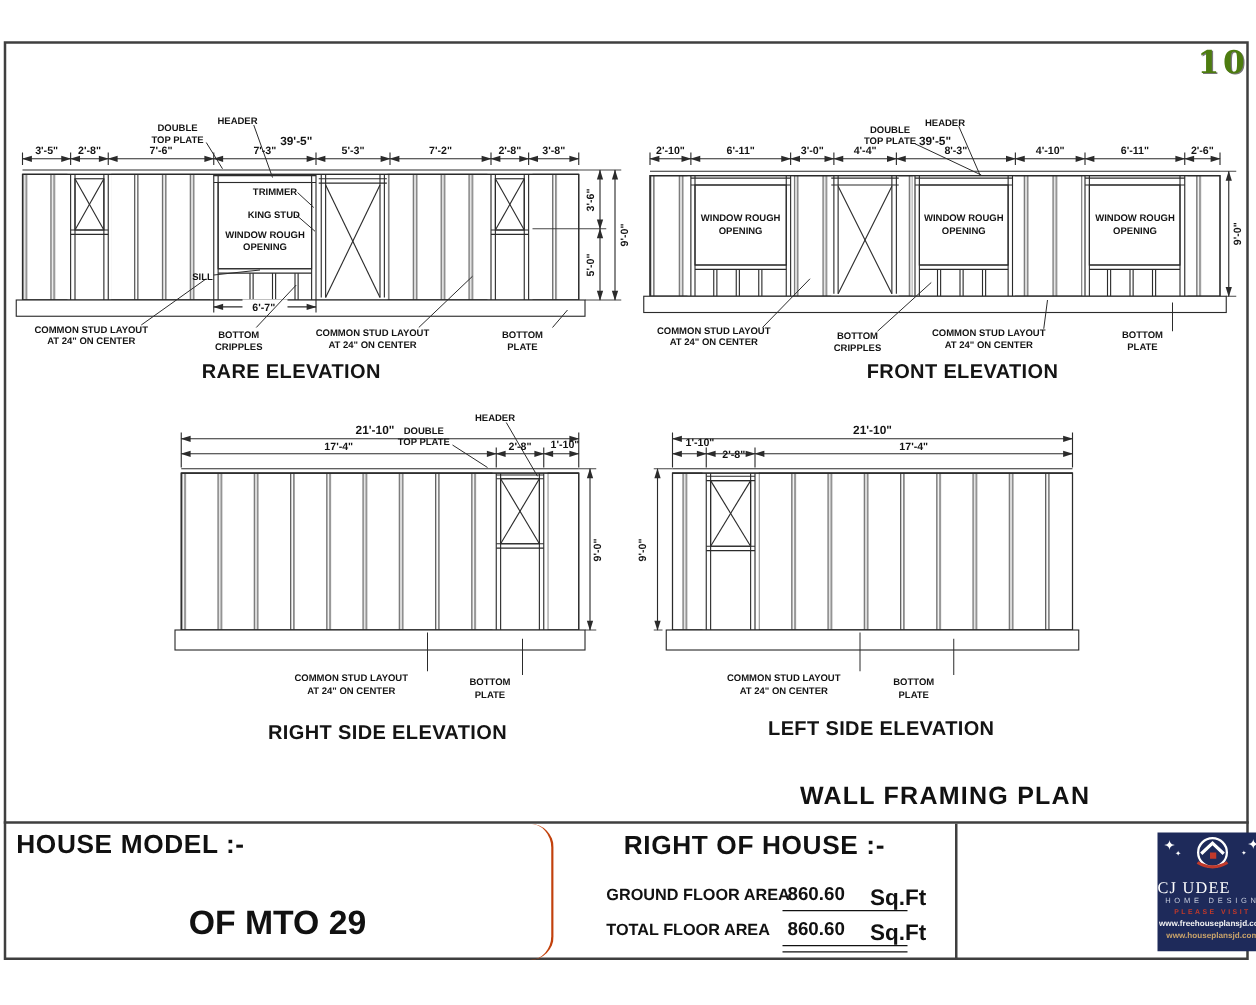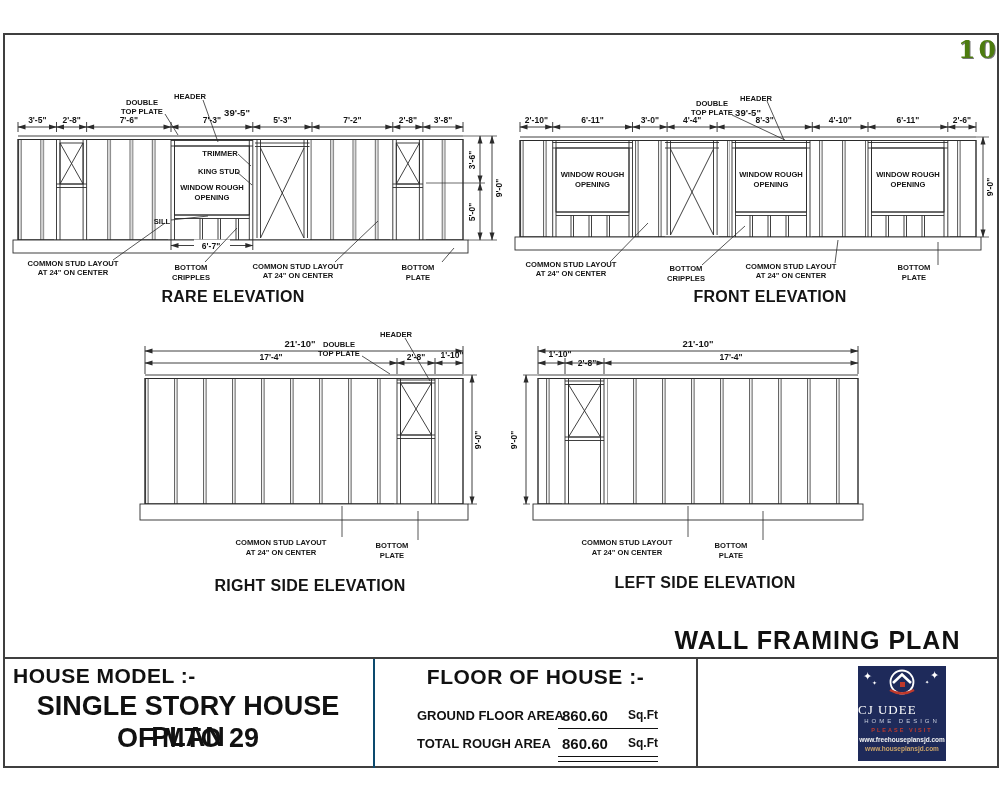--- a/index.html
+++ b/index.html
@@ -6,33 +6,33 @@
   html,body { background:#fff; }
   body { width:1005px; height:804px; position:relative; font-family:"Liberation Sans",sans-serif; color:#111; overflow:hidden; }
   .page-border { position:absolute; left:3px; top:33px; width:996px; height:735px; border:2px solid #3f3f3f; }
   .page-num { position:absolute; top:35px; left:958px; font:bold 25px "DejaVu Serif",serif; letter-spacing:3px; color:#4d7c0f; text-shadow:1px 1px 0 #777; }
   svg { position:absolute; overflow:visible; }
   svg text { fill:#141414; font-family:"Liberation Sans",sans-serif; font-weight:bold; }
   .dim { font-size:8.5px; }
   .dimBig { font-size:9.5px; }
   .ann { font-size:7.6px; }
   .etitle { font-size:16px; letter-spacing:0.3px; }
-  .wfp-title { position:absolute; top:626px; left:640px; width:355px; text-align:center; font-weight:bold; font-size:25px; letter-spacing:1px; }
+  .wfp-title { position:absolute; top:626px; left:640px; width:355px; text-align:left; font-weight:bold; font-size:20px; letter-spacing:1px; }
   .title-block { position:absolute; left:3px; top:657px; width:996px; height:111px; border-top:2px solid #3f3f3f; display:flex; }
-  .tb-col1 { width:372px; border-right:2px solid #0c4a6e; position:relative; }
+  .tb-col1 { width:440px; border-right:2px solid #c2410c; position:relative;border-radius:19px; }
   .tb-col2 { width:323px; border-right:2px solid #3f3f3f; position:relative; }
   .tb-col3 { flex:1; position:relative; }
   .tb-label { font-weight:bold; font-size:21px; letter-spacing:0.5px; }
   .hm-label { position:absolute; left:10px; top:5px; }
   .hm-line1 { position:absolute; left:0; top:32px; width:100%; text-align:center; font-weight:bold; font-size:27px; }
   .hm-line2 { position:absolute; left:0; top:64px; width:100%; text-align:center; font-weight:bold; font-size:27px; }
   .area-label { position:absolute; left:0; top:6px; width:100%; text-align:center; }
   .ar-label { position:absolute; font-weight:bold; font-size:13px; }
   .ar-value { position:absolute; font-weight:bold; font-size:15px; }
-  .ar-unit { position:absolute; font-weight:bold; font-size:12px; }
+  .ar-unit { position:absolute; font-weight:bold; font-size:18px; }
   .u-single { position:absolute; left:183px; top:69px; width:100px; border-top:1.5px solid #111; }
   .u-double { position:absolute; left:183px; top:97px; width:100px; height:6px; border-top:1.5px solid #111; border-bottom:1.5px solid #111; }
   .db-label { position:absolute; left:8px; top:5px; }
   .logo { position:absolute; left:160px; top:7px; width:88px; height:95px; background:#1e2a5a; overflow:hidden; }
   .logo .star { position:absolute; color:#fff; }
   .logo-name { position:absolute; top:36px; width:100%; text-align:left; color:#fff; font-size:13px; letter-spacing:1px; font-weight:normal; font-family:"Liberation Serif",serif; }
   .logo-tag { position:absolute; top:52px; width:100%; text-align:center; color:#c8cede; font-size:6px; letter-spacing:3px; }
   .logo-note { position:absolute; top:61px; width:100%; text-align:center; color:#c0392b; font-size:5.5px; font-weight:bold; letter-spacing:2px; }
   .logo-url1 { position:absolute; top:70px; width:100%; text-align:center; color:#f2f2f2; font-size:6.5px; font-weight:bold; }
   .logo-url2 { position:absolute; top:79px; width:100%; text-align:center; color:#c9a36a; font-size:6.5px; font-weight:bold; }
@@ -477,30 +477,29 @@
   <text class="ann" x="231" y="218" text-anchor="middle">BOTTOM</text>
   <text class="ann" x="231" y="228" text-anchor="middle">PLATE</text>
   <text class="etitle" x="205" y="258" text-anchor="middle">LEFT SIDE ELEVATION</text>
 </svg>
 
 <div class="wfp-title">WALL FRAMING PLAN</div>
 
 <div class="title-block">
   <div class="tb-col1">
     <div class="tb-label hm-label">HOUSE MODEL :-</div>
-    <div class="hm-line1">SINGLE STORY HOUSE PLAN</div>
     <div class="hm-line2">OF MTO 29</div>
   </div>
   <div class="tb-col2">
-    <div class="tb-label area-label">FLOOR OF HOUSE  :-</div>
+    <div class="tb-label area-label">RIGHT OF HOUSE  :-</div>
     <div class="ar-label" style="left:42px;top:49px">GROUND FLOOR AREA</div>
     <div class="ar-value" style="left:187px;top:48px">860.60</div>
     <div class="ar-unit" style="left:253px;top:49px">Sq.Ft</div>
     <div class="u-single"></div>
-    <div class="ar-label" style="left:42px;top:77px">TOTAL ROUGH AREA</div>
+    <div class="ar-label" style="left:42px;top:77px">TOTAL FLOOR AREA</div>
     <div class="ar-value" style="left:187px;top:76px">860.60</div>
     <div class="ar-unit" style="left:253px;top:77px">Sq.Ft</div>
     <div class="u-double"></div>
   </div>
   <div class="tb-col3">
     <div class="logo">
       <span class="star" style="left:5px;top:4px;font-size:11px">✦</span>
       <span class="star" style="left:14px;top:13px;font-size:6px">✦</span>
       <span class="star" style="left:72px;top:3px;font-size:11px">✦</span>
       <span class="star" style="left:67px;top:13px;font-size:5px">✦</span>

